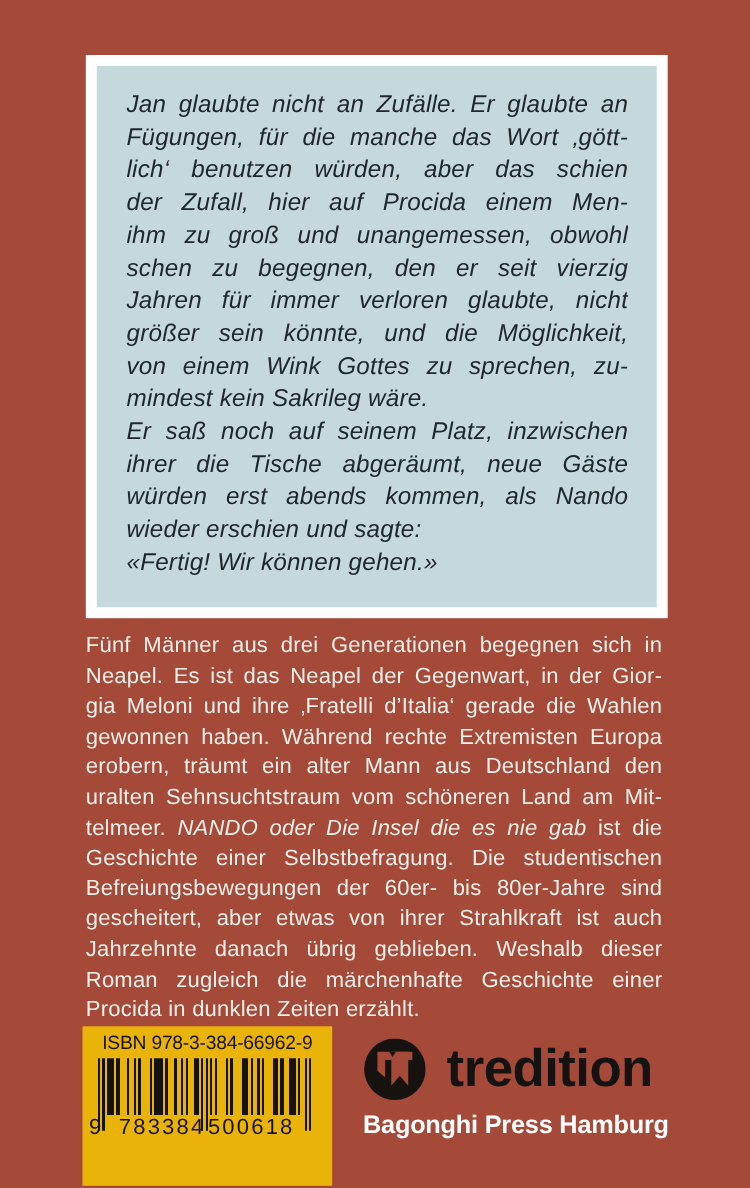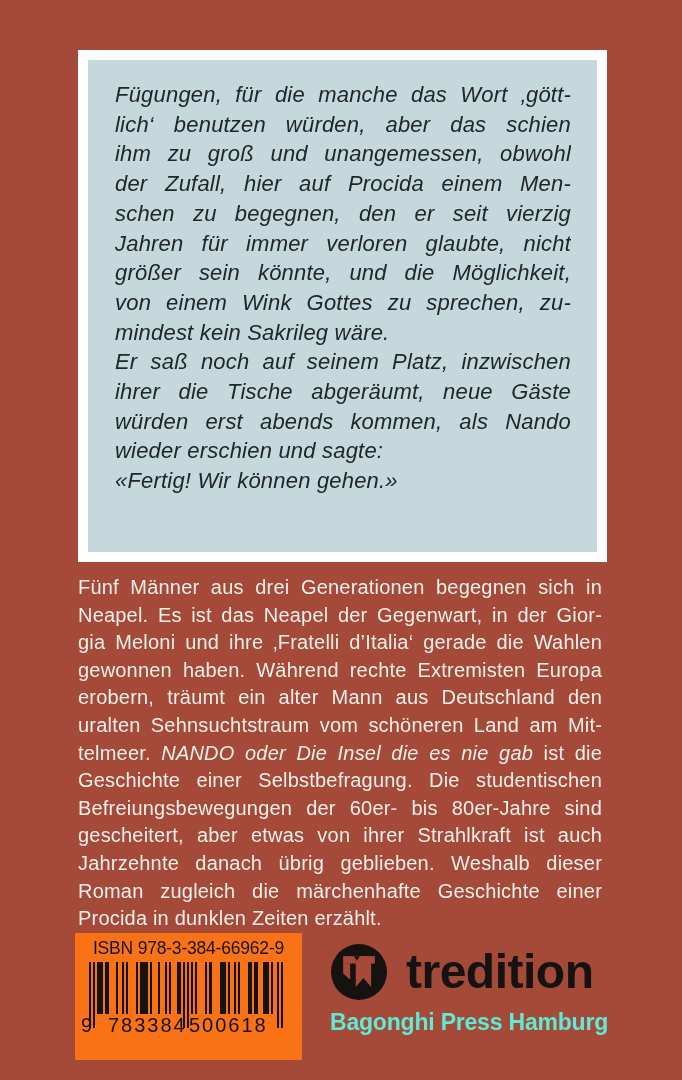--- a/index.html
+++ b/index.html
@@ -52,22 +52,22 @@
     font-size: 20px;
     line-height: 27.6px;
     color: #F3F0EB;
     letter-spacing: 0.2px;
   }
   .it { font-style: italic; }
   
   .barcode-panel {
     position: absolute;
     left: 75px; top: 933px;
-    width: 227px; height: 127px;
-    background: #f97316;
+    width: 227px; height: 145px;
+    background: #eab308;
   }
   .isbn-label {
     position: absolute;
     left: 0; right: 0; top: 5px;
     text-align: center;
     font-size: 17.5px;
     letter-spacing: -0.2px;
     color: #151312;
     white-space: nowrap;
   }
@@ -101,35 +101,36 @@
     letter-spacing: -0.5px;
     color: #151312;
     white-space: nowrap;
   }
   .imprint {
     position: absolute;
     left: 330px; top: 1009px;
     font-size: 23px;
     font-weight: 700;
     letter-spacing: -0.2px;
-    color: #5eead4;
+    color: #ffffff;
     white-space: nowrap;
   }
 </style>
 </head>
 <body>
 
 <div class="cover">
 
   <div class="quote-frame">
     <div class="quote-box">
+        <div class="tline"><span>Jan glaubte nicht an Zufälle. Er glaubte an</span></div>
         <div class="tline"><span>Fügungen, für die manche das Wort ‚gött-</span></div>
         <div class="tline"><span>lich‘ benutzen würden, aber das schien</span></div>
+        <div class="tline"><span>der Zufall, hier auf Procida einem Men-</span></div>
         <div class="tline"><span>ihm zu groß und unangemessen, obwohl</span></div>
-        <div class="tline"><span>der Zufall, hier auf Procida einem Men-</span></div>
         <div class="tline"><span>schen zu begegnen, den er seit vierzig</span></div>
         <div class="tline"><span>Jahren für immer verloren glaubte, nicht</span></div>
         <div class="tline"><span>größer sein könnte, und die Möglichkeit,</span></div>
         <div class="tline"><span>von einem Wink Gottes zu sprechen, zu-</span></div>
         <div class="tline no-just"><span>mindest kein Sakrileg wäre.</span></div>
         <div class="tline"><span>Er saß noch auf seinem Platz, inzwischen</span></div>
         <div class="tline"><span>ihrer die Tische abgeräumt, neue Gäste</span></div>
         <div class="tline"><span>würden erst abends kommen, als Nando</span></div>
         <div class="tline no-just"><span>wieder erschien und sagte:</span></div>
         <div class="tline no-just"><span>«Fertig! Wir können gehen.»</span></div>

